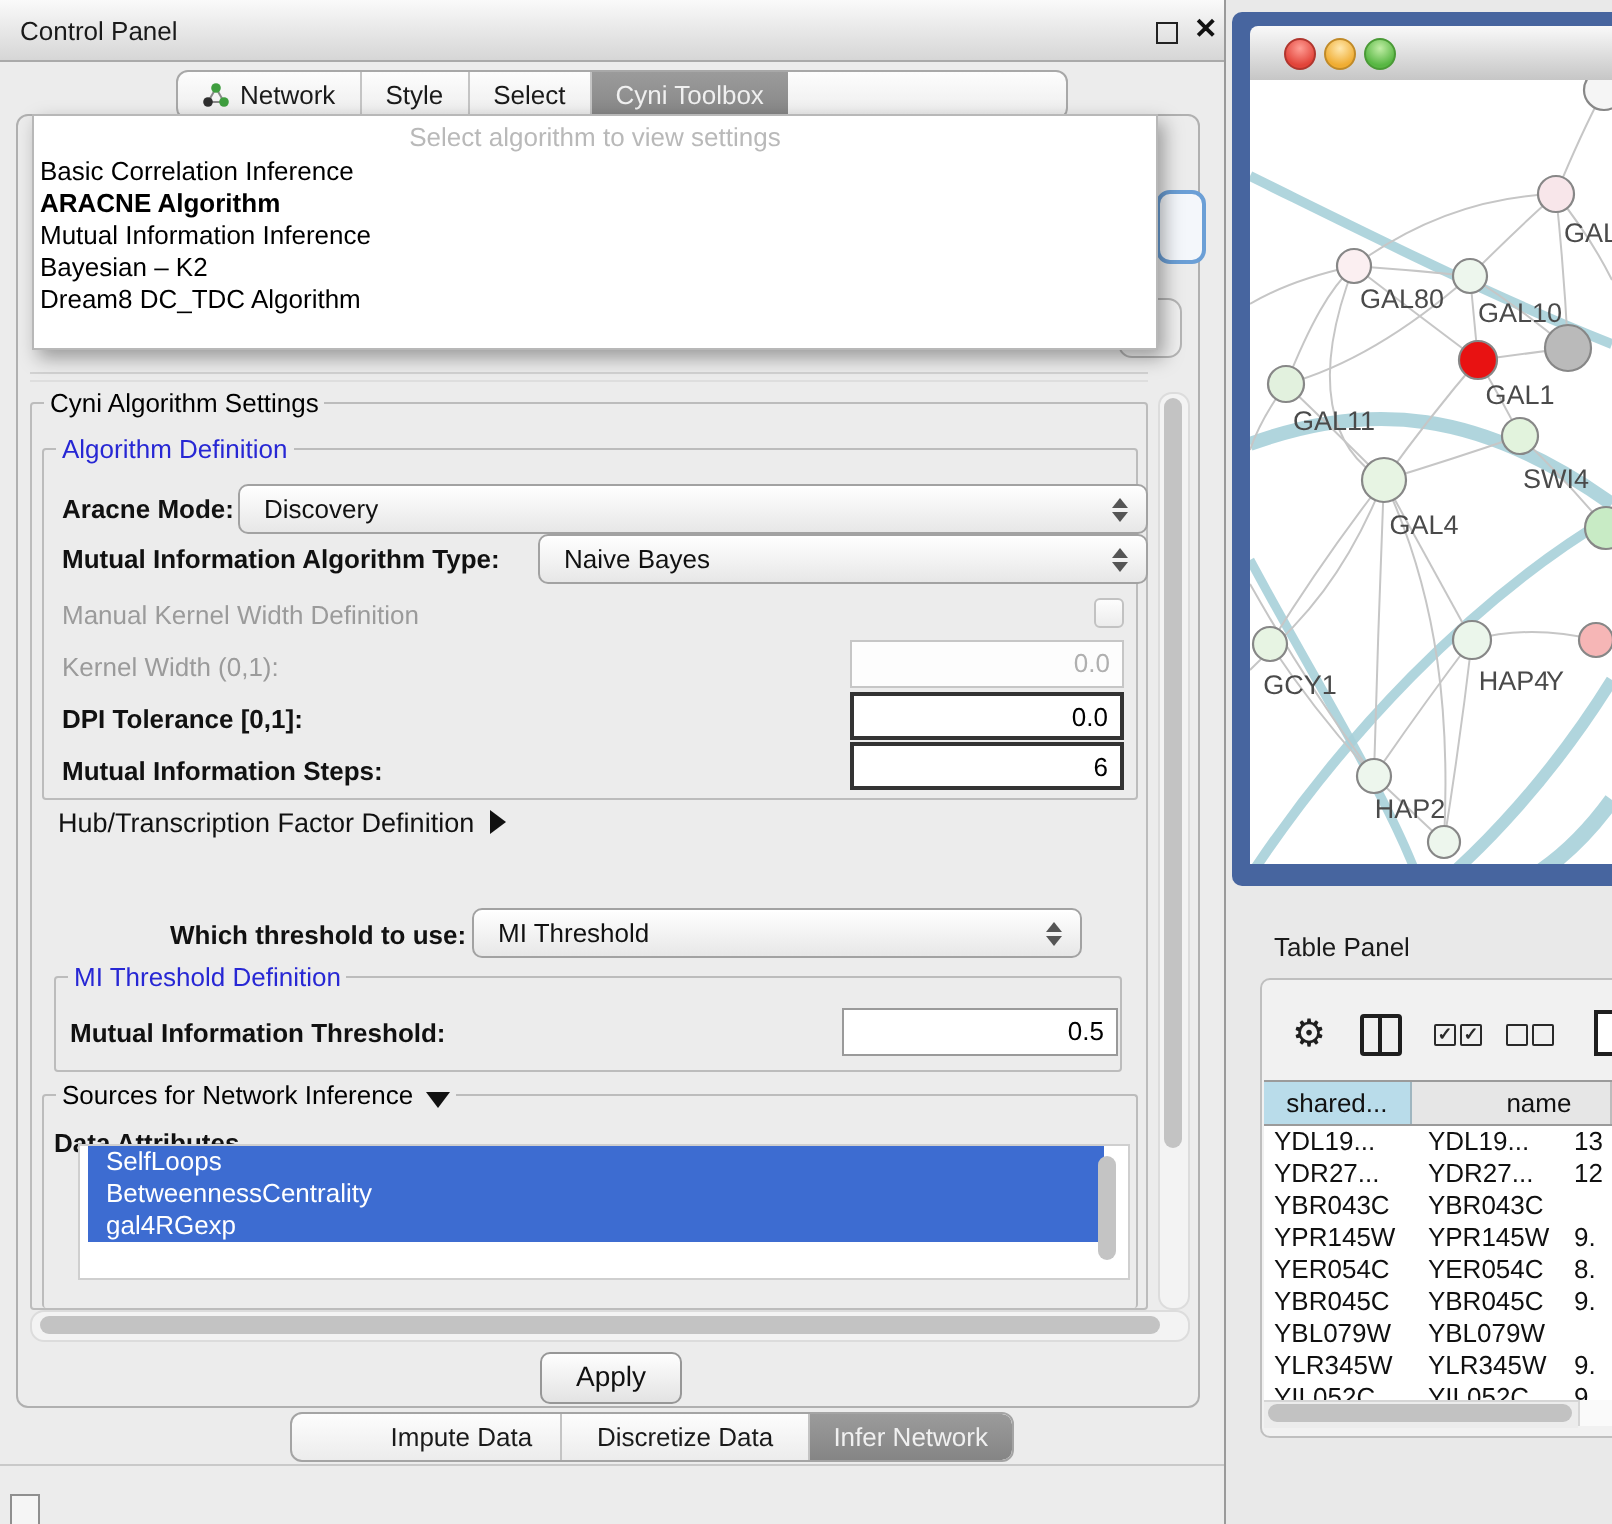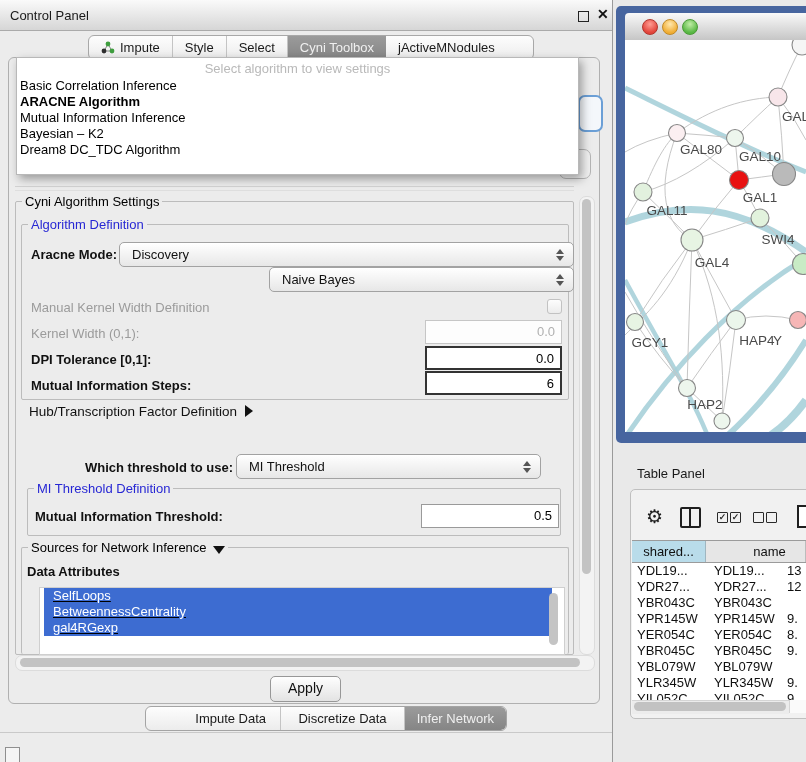--- a/index.html
+++ b/index.html
@@ -113,33 +113,30 @@
   <div class="abs" id="tabbar">
     <div class="tab">
       <svg class="net-ic" viewBox="0 0 14 13">
         <line x1="3" y1="10" x2="7" y2="3" stroke="#888" stroke-width="1"></line>
         <line x1="7" y1="3" x2="11" y2="10" stroke="#888" stroke-width="1"></line>
         <line x1="3" y1="10" x2="11" y2="10" stroke="#888" stroke-width="1"></line>
         <circle cx="7" cy="3" r="2.4" fill="#3f9e3f"></circle>
         <circle cx="3" cy="10" r="2.4" fill="#2f2f2f"></circle>
         <circle cx="11" cy="10" r="2.4" fill="#3f9e3f"></circle>
       </svg>
-      <span>Impute</span>
+      <span>Network</span>
     </div>
     <div class="tab">
         <span>Style</span>
       </div>
     <div class="tab">
         <span>Select</span>
       </div>
     <div class="tab sel">
         <span>Cyni Toolbox</span>
-      </div>
-    <div class="tab">
-        <span>jActiveMNodules</span>
       </div>
   </div>
 
   <div class="abs" id="content">
 
     <div class="abs" id="frag-combo"></div>
     <div class="abs" id="frag-box"></div>
     <div class="abs frag-line" style="left:6px;top:128px;width:559px;"></div>
     <div class="abs frag-line" style="left:6px;top:132px;width:559px;background:#dedede;"></div>
 
@@ -148,20 +145,21 @@
     </div>
 
     <div class="abs fieldset" style="left:12px;top:166px;width:546px;height:174px;">
       <span class="legend" style="color:#2727d4;">Algorithm Definition</span>
     </div>
     <span class="abs blbl" style="left:22px;top:189px;">Aracne Mode:</span>
     <div class="abs combo" style="left:110px;top:184px;width:441px;height:23px;">
       <span>Discovery</span>
       <span class="spin"></span>
     </div>
+    <span class="abs blbl" style="left:22px;top:214px;">Mutual Information Algorithm Type:</span>
     <div class="abs combo" style="left:260px;top:209px;width:291px;height:23px;">
       <span>Naive Bayes</span>
       <span class="spin"></span>
     </div>
     <span class="abs glbl" style="left:22px;top:242px;">Manual Kernel Width Definition</span>
     <span class="abs cbox" style="left:538px;top:241px;"></span>
     <span class="abs glbl" style="left:22px;top:268px;">Kernel Width (0,1):</span>
     <div class="abs tfield dis" style="left:416px;top:262px;width:129px;height:22px;"><span>0.0</span></div>
     <span class="abs blbl" style="left:22px;top:294px;">DPI Tolerance [0,1]:</span>
     <div class="abs tfield dark" style="left:416px;top:288px;width:127px;height:20px;"><span>0.0</span></div>
@@ -181,21 +179,21 @@
       <span class="legend" style="color:#2727d4;">MI Threshold Definition</span>
     </div>
     <span class="abs blbl" style="left:26px;top:451px;">Mutual Information Threshold:</span>
     <div class="abs tfield lite" style="left:412px;top:446px;width:130px;height:22px;"><span>0.5</span></div>
 
     <div class="abs fieldset" style="left:12px;top:489px;width:546px;height:106px;border-bottom:none;">
       <span class="legend"><span>Sources for Network Inference</span><span class="tri-down"></span></span>
     </div>
     <span class="abs blbl" style="left:18px;top:506px;">Data Attributes</span>
 
-    <div class="abs" id="attr-list" style="left:30px;top:529px;text-decoration:underline;">
+    <div class="abs" id="attr-list" style="left:30px;top:514px;">
       <div class="attr-item" style="background:#3d6cd1;">SelfLoops</div>
       <div class="attr-item" style="background:#3d6cd1;">BetweennessCentrality</div>
       <div class="attr-item" style="background:#3d6cd1;">gal4RGexp</div>
       <div id="attr-sb">
           <div id="attr-thumb"></div>
         </div>
     </div>
 
     <div class="abs sb-track-v" style="left:570px;top:138px;width:14px;height:457px;">
       <div class="sb-thumb" style="position:absolute;left:2px;top:2px;width:9px;height:375px;"></div>

